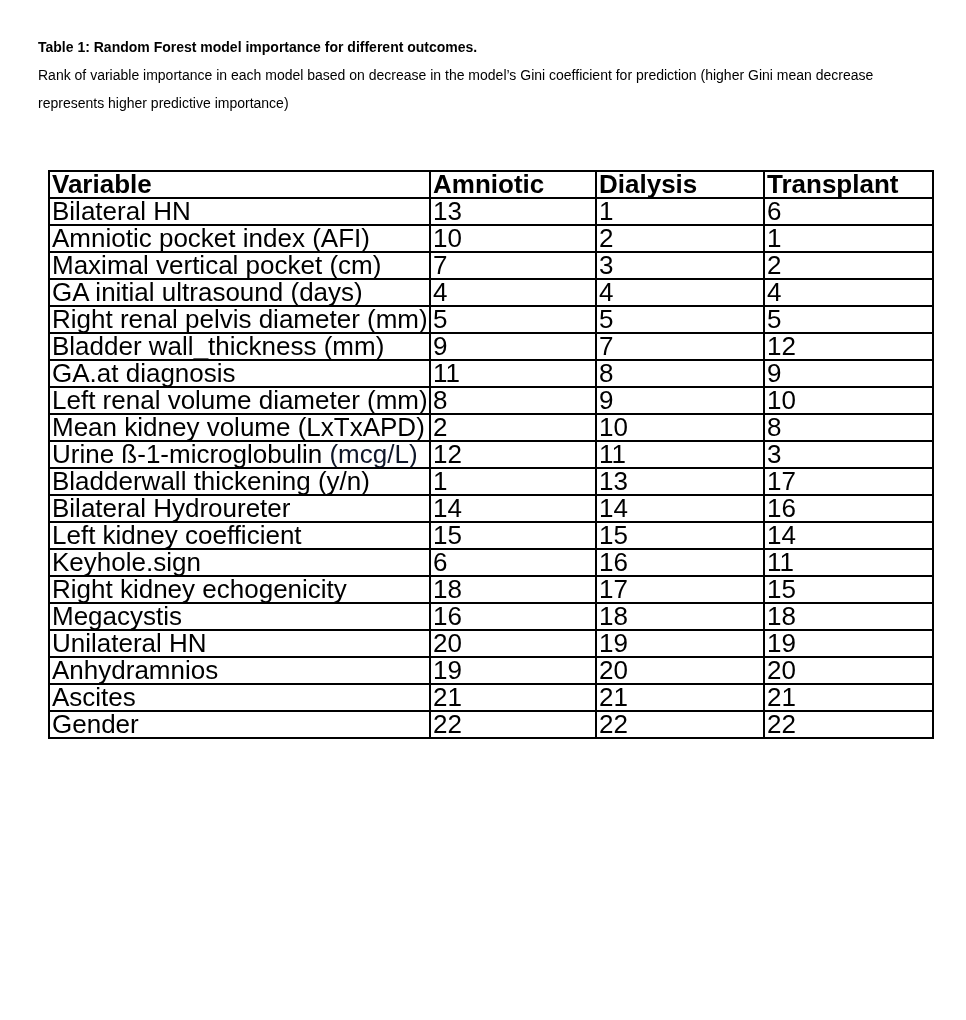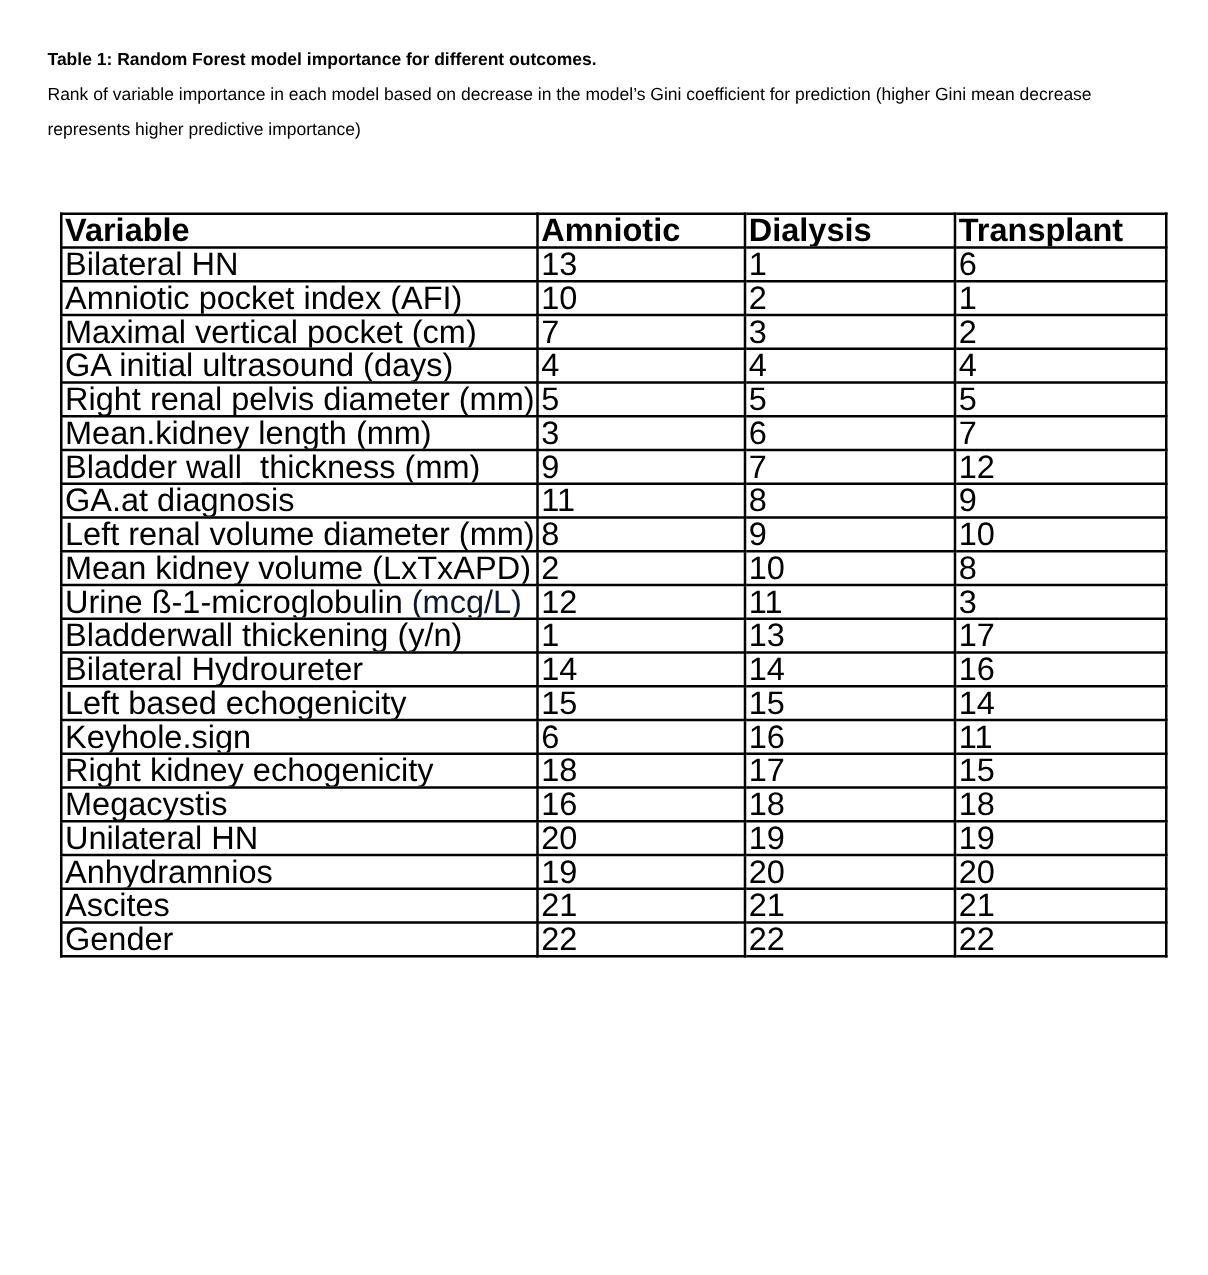--- a/index.html
+++ b/index.html
@@ -108,26 +108,20 @@
         <td>4</td>
         <td>4</td>
       </tr>
       <tr>
         <td><span>Right renal pelvis diameter (mm)</span></td>
         <td>5</td>
         <td>5</td>
         <td>5</td>
       </tr>
       <tr>
-        <td><span>Mean.kidney length (mm)</span></td>
-        <td>3</td>
-        <td>6</td>
-        <td>7</td>
-      </tr>
-      <tr>
         <td><span>Bladder wall_thickness (mm)</span></td>
         <td>9</td>
         <td>7</td>
         <td>12</td>
       </tr>
       <tr>
         <td><span>GA.at diagnosis</span></td>
         <td>11</td>
         <td>8</td>
         <td>9</td>
@@ -156,21 +150,21 @@
         <td>13</td>
         <td>17</td>
       </tr>
       <tr>
         <td><span>Bilateral Hydroureter</span></td>
         <td>14</td>
         <td>14</td>
         <td>16</td>
       </tr>
       <tr>
-        <td><span>Left based echogenicity</span></td>
+        <td><span>Left kidney coefficient</span></td>
         <td>15</td>
         <td>15</td>
         <td>14</td>
       </tr>
       <tr>
         <td><span>Keyhole.sign</span></td>
         <td>6</td>
         <td>16</td>
         <td>11</td>
       </tr>

